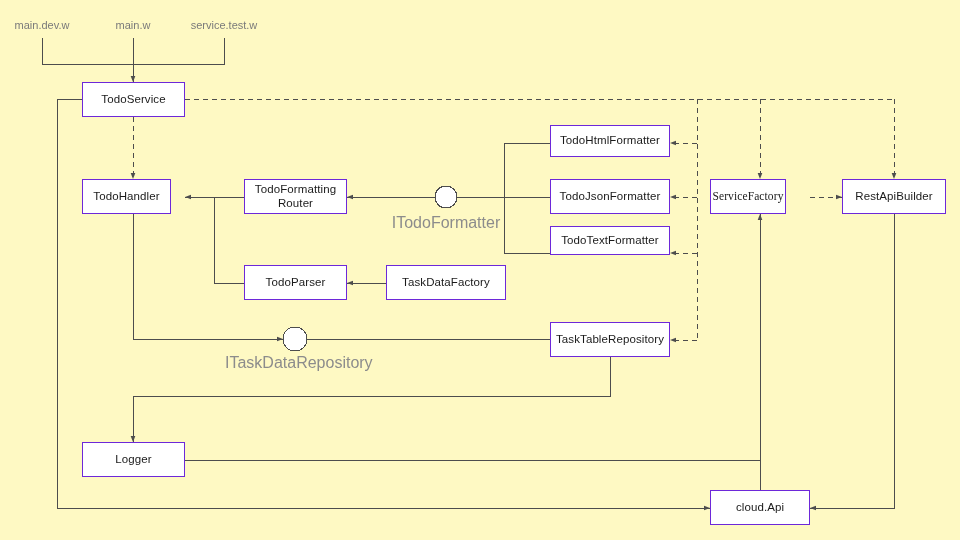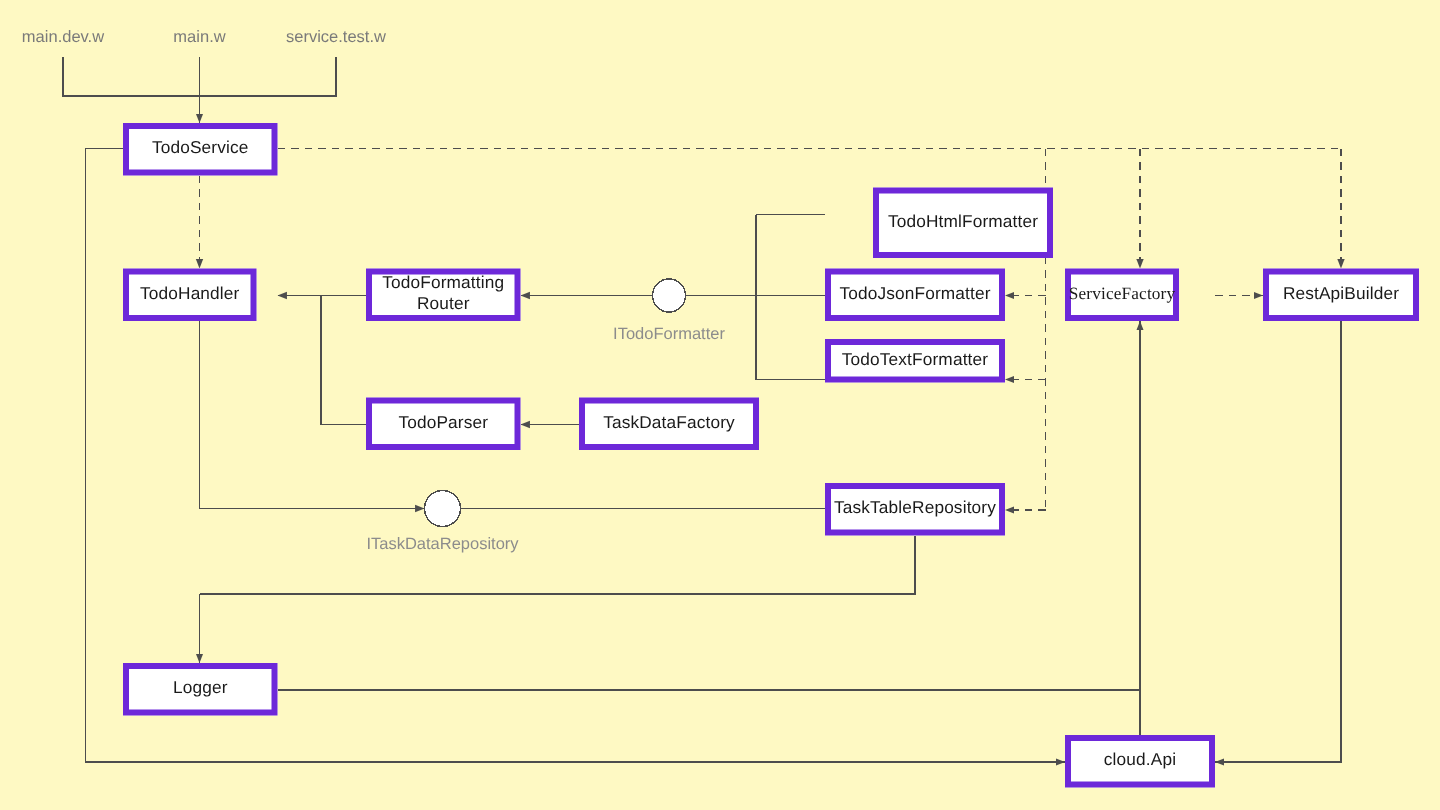--- a/index.html
+++ b/index.html
@@ -23,35 +23,35 @@
   #wires {
     position: absolute;
     left: 0;
     top: 0;
     width: 960px;
     height: 540px;
   }
   .node {
     position: absolute;
     box-sizing: border-box;
-    border: 4px solid #6d28d9;
+    border: 1px solid #6d28d9;
     background: #ffffff;
     color: #1a1a1a;
     font-size: 11.5px;
     line-height: 13.5px;
     display: flex;
     align-items: center;
     justify-content: center;
     text-align: center;
     letter-spacing: 0.1px;
   }
   .iface-label {
     position: absolute;
     color: #8c8c8c;
-    font-size: 11px;
+    font-size: 16px;
     line-height: 12px;
     white-space: nowrap;
     text-align: center;
   }
   .entry-label {
     position: absolute;
     color: #7a7a7a;
     font-size: 11px;
     line-height: 13px;
     white-space: nowrap;
@@ -157,21 +157,21 @@
   </div>
 
   <div class="node" style="left:244px; top:265px; width:103px; height:35px;">
     <span>TodoParser</span>
   </div>
 
   <div class="node" style="left:386px; top:265px; width:120px; height:35px;">
     <span>TaskDataFactory</span>
   </div>
 
-  <div class="node" style="left:582px; top:125px; width:120px; height:47px;">
+  <div class="node" style="left:550px; top:125px; width:120px; height:32px;">
     <span>TodoHtmlFormatter</span>
   </div>
 
   <div class="node" style="left:550px; top:179px; width:120px; height:35px;">
     <span>TodoJsonFormatter</span>
   </div>
 
   <div class="node" style="left:550px; top:226px; width:120px; height:29px;">
     <span>TodoTextFormatter</span>
   </div>

